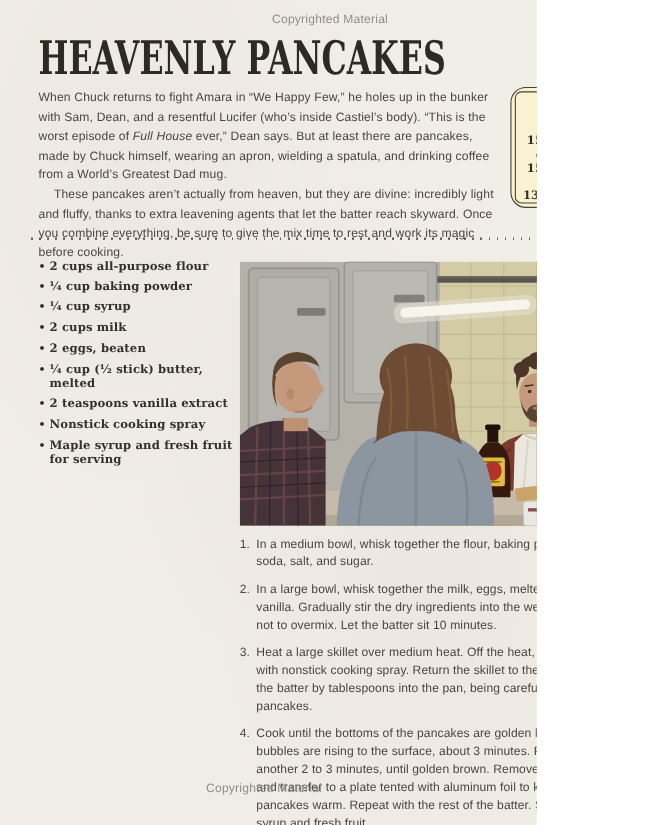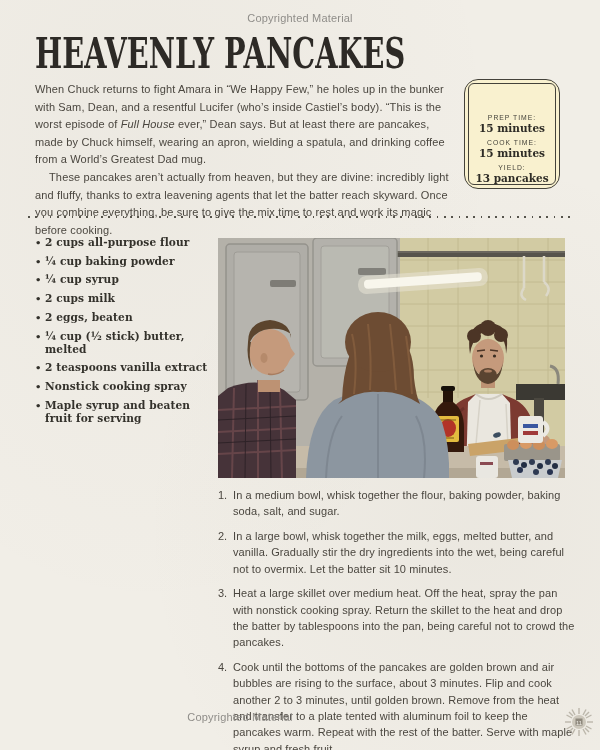--- a/index.html
+++ b/index.html
@@ -1,19 +1,19 @@
 <!DOCTYPE html>
 <html><head>
 <meta charset="utf-8">
 <style>
   * { margin:0; padding:0; box-sizing:border-box; }
   html,body { width:600px; height:750px; }
   body { font-family:"Liberation Sans", sans-serif; }
   .page {
-    position:relative; width:600px; height:750px; overflow:hidden;
+    position:relative; width:488px; height:750px; overflow:hidden;
     background:
       radial-gradient(ellipse at 25% 20%, rgba(120,110,90,0.04), transparent 55%),
       radial-gradient(ellipse at 80% 70%, rgba(120,110,90,0.05), transparent 50%),
       #f1eee7;
   }
   .copyright-top, .copyright-bottom {
     position:absolute; left:0; width:600px; text-align:center;
     font-size:11px; color:#8f8d89; letter-spacing:0.2px;
   }
   .copyright-top { top:12px; }
@@ -94,21 +94,21 @@
 
   <ul class="ingredients">
     <li>2 cups all-purpose flour</li>
     <li>¼ cup baking powder</li>
     <li>¼ cup syrup</li>
     <li>2 cups milk</li>
     <li>2 eggs, beaten</li>
     <li>¼ cup (½ stick) butter, melted</li>
     <li>2 teaspoons vanilla extract</li>
     <li>Nonstick cooking spray</li>
-    <li>Maple syrup and beaten fruit for serving</li>
+    <li>Maple syrup and fresh fruit for serving</li>
   </ul>
 
   <div class="photo">
     <svg viewBox="0 0 347 240" preserveAspectRatio="none">
 
       <rect x="0" y="0" width="347" height="240" fill="#b4b1a9"></rect>
 
       <rect x="182" y="0" width="165" height="240" fill="#d2cba3"></rect>
       <g stroke="#c2ba90" stroke-width="1">
         <line x1="182" y1="22" x2="347" y2="22"></line>

